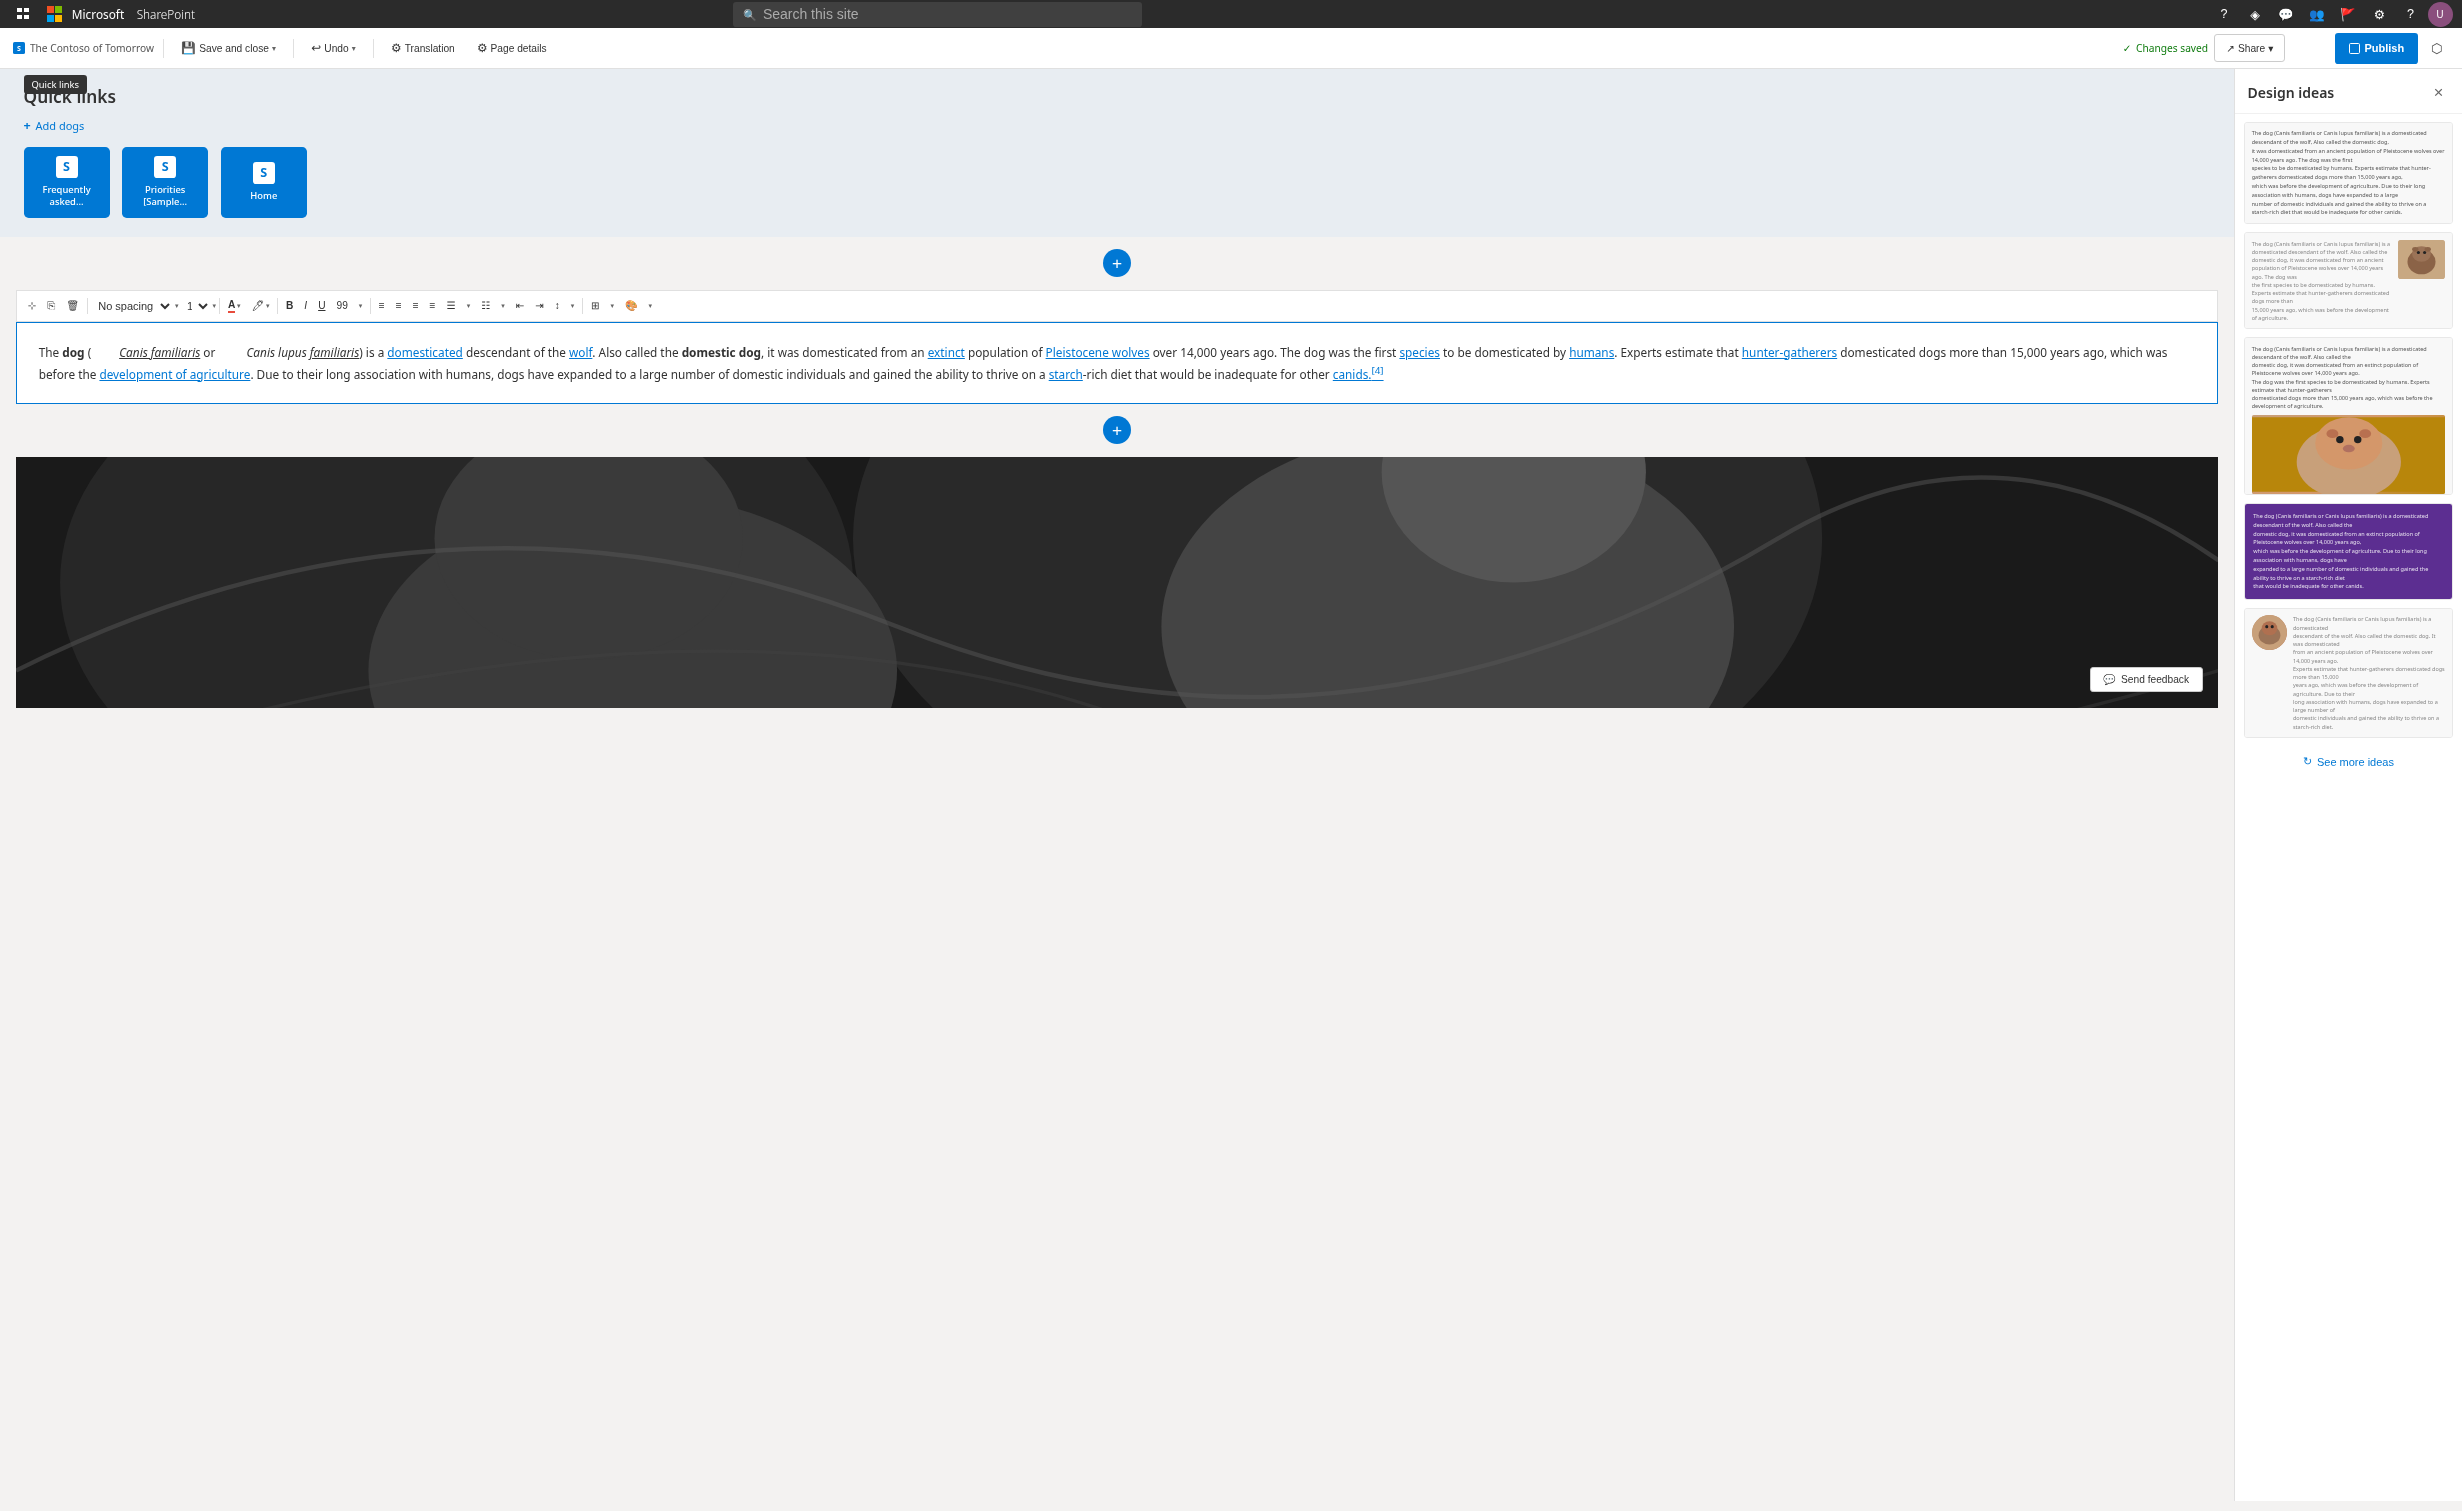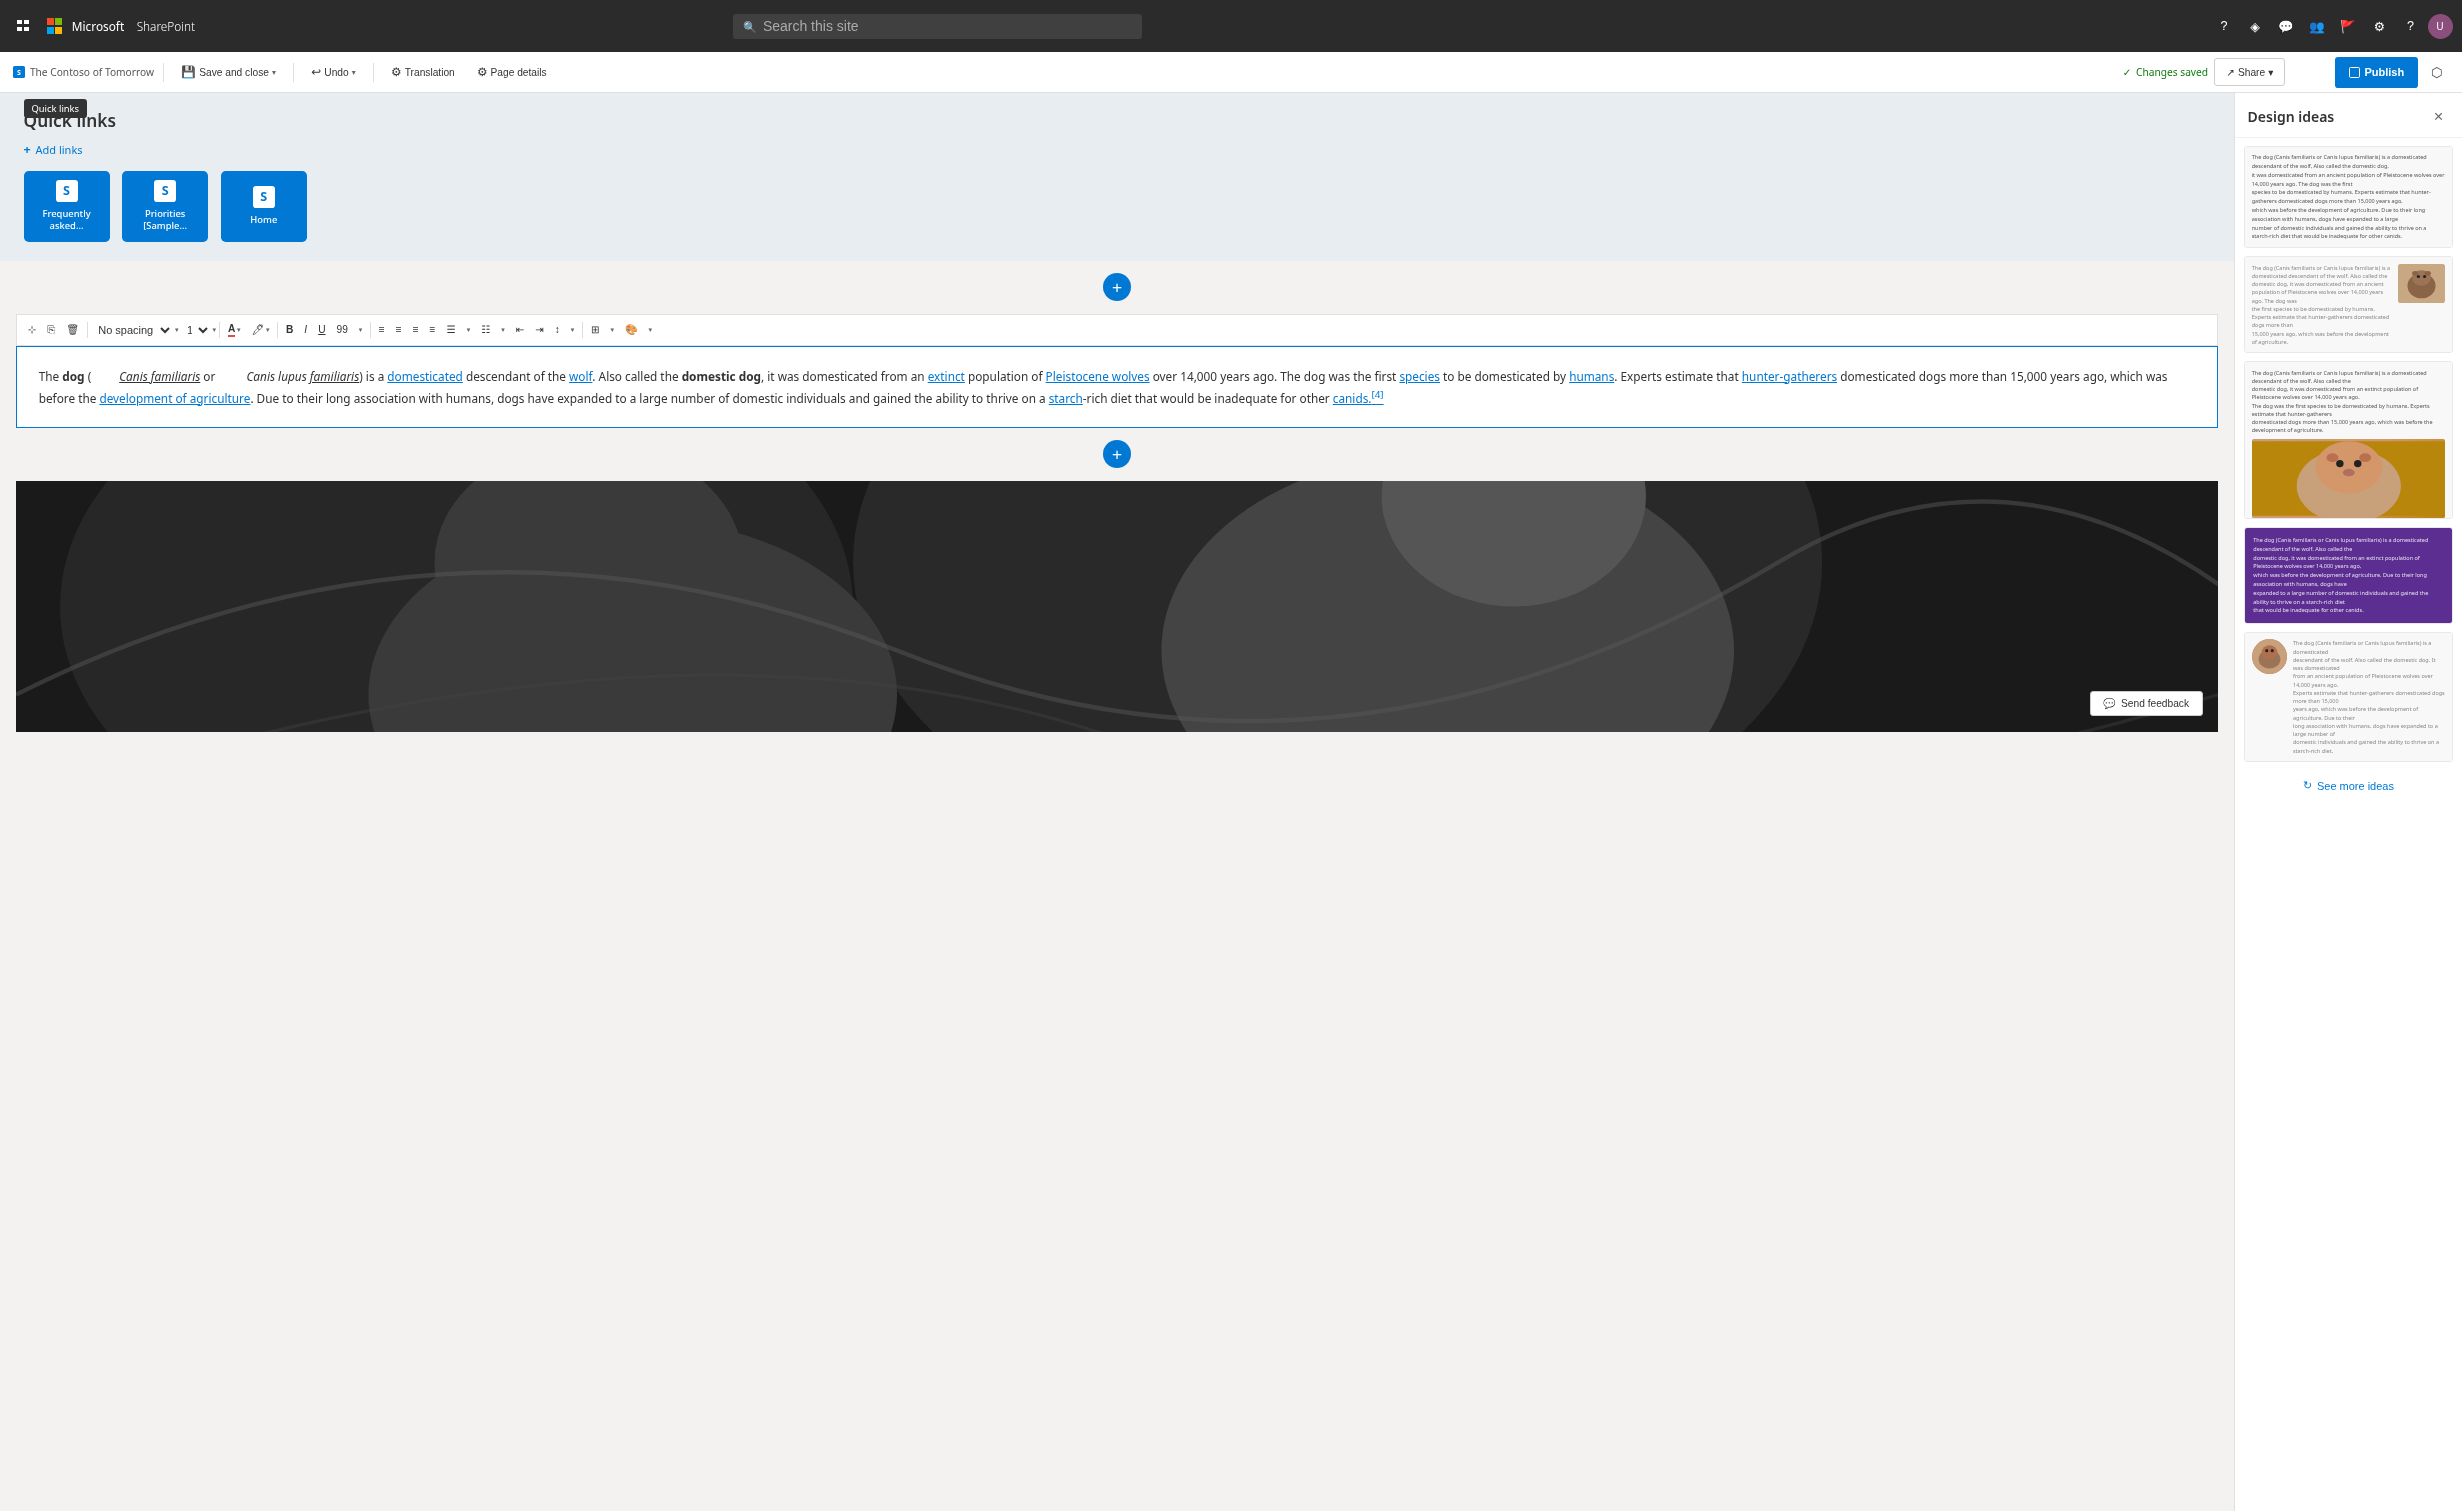--- a/index.html
+++ b/index.html
@@ -1,20 +1,20 @@
 <!DOCTYPE html>
 <html style="font-size:12.6px"><head>
   <meta charset="utf-8">
   <style>
     * { box-sizing: border-box; margin: 0; padding: 0; }
     body { font-family: 'Segoe UI', system-ui, sans-serif; font-size: 11px; background: #f3f2f1; overflow: hidden; }
 
     
     .top-nav {
-      display: flex; align-items: center; background: #1a1a2e; height: 52px; padding: 0 9.4px; gap: 9.4px;
+      display: flex; align-items: center; background: #1a1a2e; height: 28px; padding: 0 9.4px; gap: 9.4px;
       background: #2b2b2b;
     }
     .ms-logo-grid { display: grid; grid-template-columns: 1fr 1fr; grid-template-rows: 1fr 1fr; gap: 1.6px; width: 15.7px; height: 15.7px; }
     .ms-logo-cell-1 { background: #f25022; }
     .ms-logo-cell-2 { background: #7fba00; }
     .ms-logo-cell-3 { background: #00a4ef; }
     .ms-logo-cell-4 { background: #ffb900; }
     .nav-brand { color: white; font-size: 11.8px; font-weight: 400; }
     .nav-sharepoint { color: white; font-size: 11.8px; font-weight: 300; margin-left: 3.1px; }
     .nav-search {
@@ -276,21 +276,21 @@
 
 <div class="main-layout">
 
   <div class="content-area">
 
     <div class="quick-links-section">
       <div class="quick-links-tooltip">Quick links</div>
       <div class="quick-links-title">Quick links</div>
       <div class="add-links-row">
         <span class="add-links-plus">+</span>
-        <span>Add links</span>
+        <span>Add dogs</span>
       </div>
       <div class="quick-links-cards">
         <div class="quick-link-card">
           <div class="card-icon">
               <span>S</span>
             </div>
           <div class="card-label">Frequently asked...</div>
         </div>
         <div class="quick-link-card">
           <div class="card-icon">

